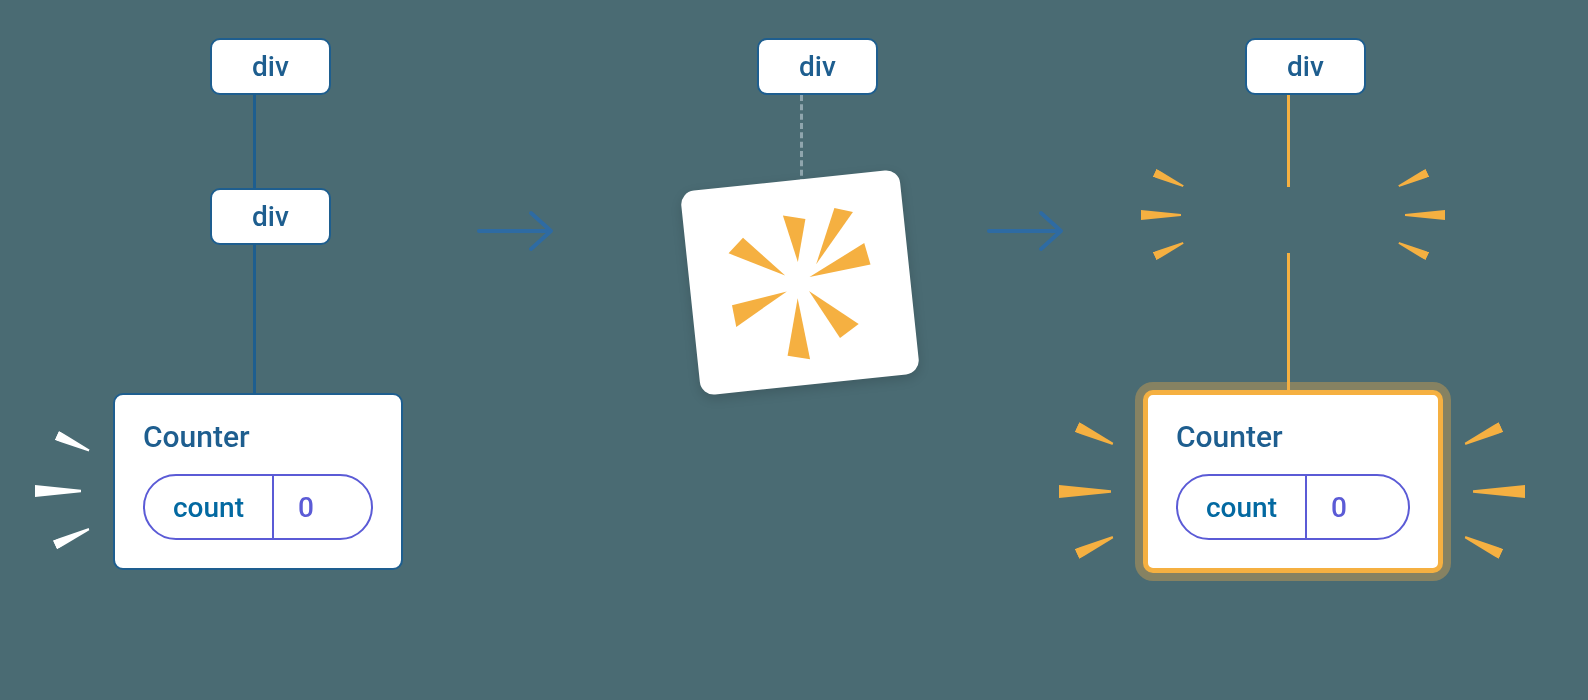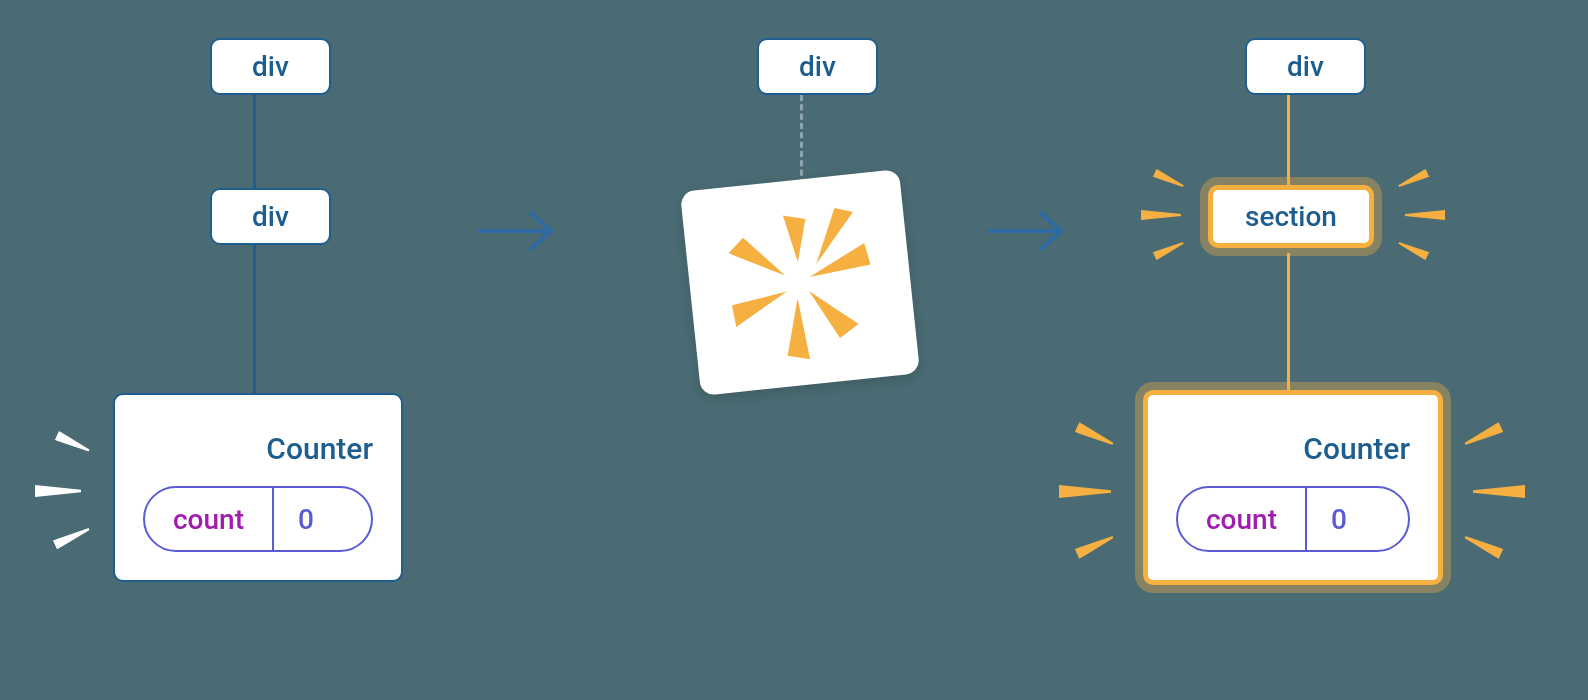--- a/index.html
+++ b/index.html
@@ -21,22 +21,22 @@
     color: #1e5e8f;
     font-size: 28px;
     font-weight: 500;
     text-align: center;
     display: inline-block;
   }
   .counter-box {
     background: #fff;
     border: 2px solid #1e5e8f;
     border-radius: 10px;
-    padding: 36px 28px 28px 28px;
-    text-align: right;
+    padding: 24px 28px 28px 28px;
+    text-align: left;
     display: inline-block;
   }
   .counter-box.highlighted {
     border: 5px solid #f5b041;
     box-shadow: 0 0 0 8px rgba(245,176,65,0.35);
   }
   .node-box.highlighted {
     border: 5px solid #f5b041;
     box-shadow: 0 0 0 8px rgba(245,176,65,0.35);
   }
@@ -48,21 +48,21 @@
   }
   .pill {
     border: 2px solid #5b5bd6;
     border-radius: 999px;
     display: flex;
     align-items: stretch;
     overflow: hidden;
     height: 66px;
   }
   .pill-left {
-    color: #a21caf;
+    color: #0369a1;
     font-size: 28px;
     font-weight: 500;
     padding: 14px 28px;
     border-right: 2px solid #5b5bd6;
     display: flex;
     align-items: center;
   }
   .pill-right {
     color: #5b5bd6;
     font-size: 28px;
@@ -172,23 +172,20 @@
 </div>
 
 <div class="stage" style="left:1115px; top:30px; width:420px; height:640px;">
 
   <div class="node-box" style="position:absolute; left:130px; top:8px;">
     <span>div</span>
   </div>
 
   <div class="connector gold" style="left:172px; top:65px; height:92px;"></div>
 
-  <div class="node-box highlighted" style="position:absolute; left:93px; top:155px; padding:10px 32px;">
-    <span>section</span>
-  </div>
 
   <div class="spark-gold" style="left:38px; top:145px; width:32px; height:9px; transform:rotate(25deg); clip-path: polygon(0 0,100% 40%,100% 60%,0 100%);"></div>
   <div class="spark-gold" style="left:26px; top:180px; width:40px; height:10px; clip-path: polygon(0 0,100% 40%,100% 60%,0 100%);"></div>
   <div class="spark-gold" style="left:38px; top:215px; width:32px; height:9px; transform:rotate(-25deg); clip-path: polygon(0 0,100% 40%,100% 60%,0 100%);"></div>
   <div class="spark-gold" style="left:282px; top:145px; width:32px; height:9px; transform:rotate(-25deg); clip-path: polygon(100% 0,0 40%,0 60%,100% 100%);"></div>
   <div class="spark-gold" style="left:290px; top:180px; width:40px; height:10px; clip-path: polygon(100% 0,0 40%,0 60%,100% 100%);"></div>
   <div class="spark-gold" style="left:282px; top:215px; width:32px; height:9px; transform:rotate(25deg); clip-path: polygon(100% 0,0 40%,0 60%,100% 100%);"></div>
 
   <div class="connector gold" style="left:172px; top:223px; height:138px;"></div>
 

